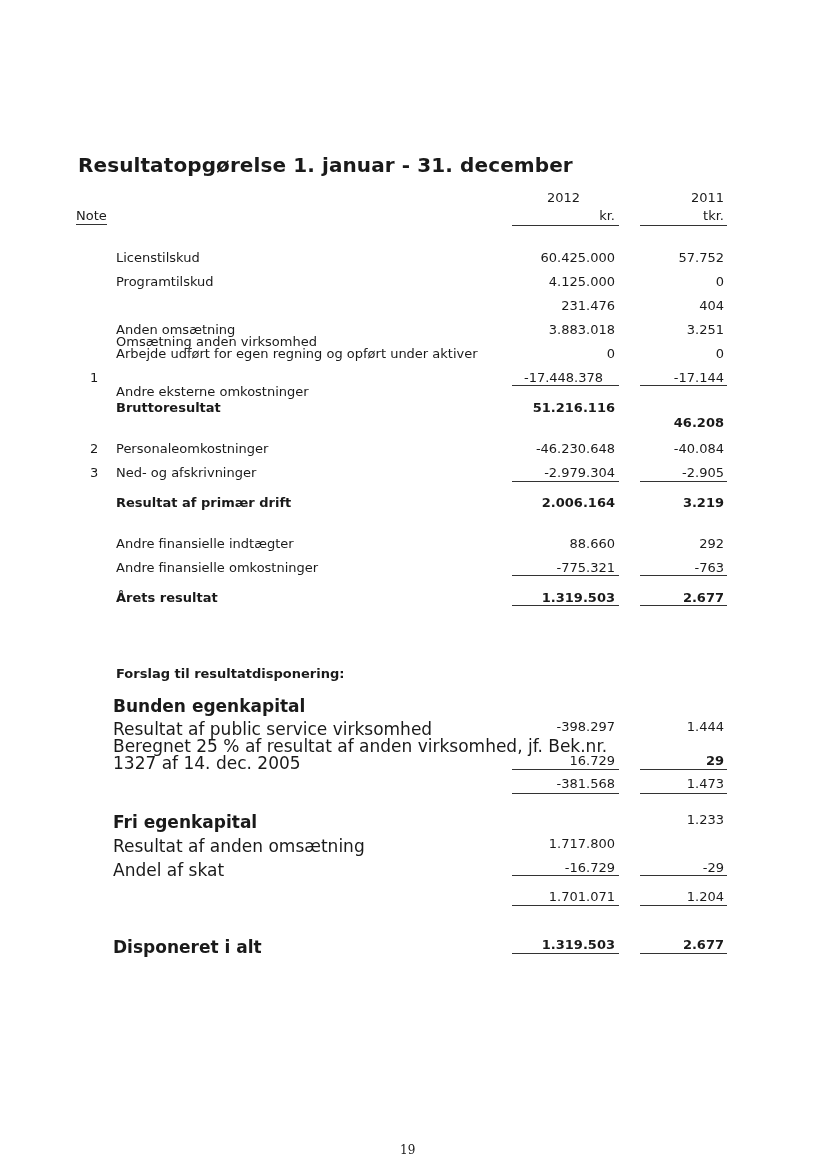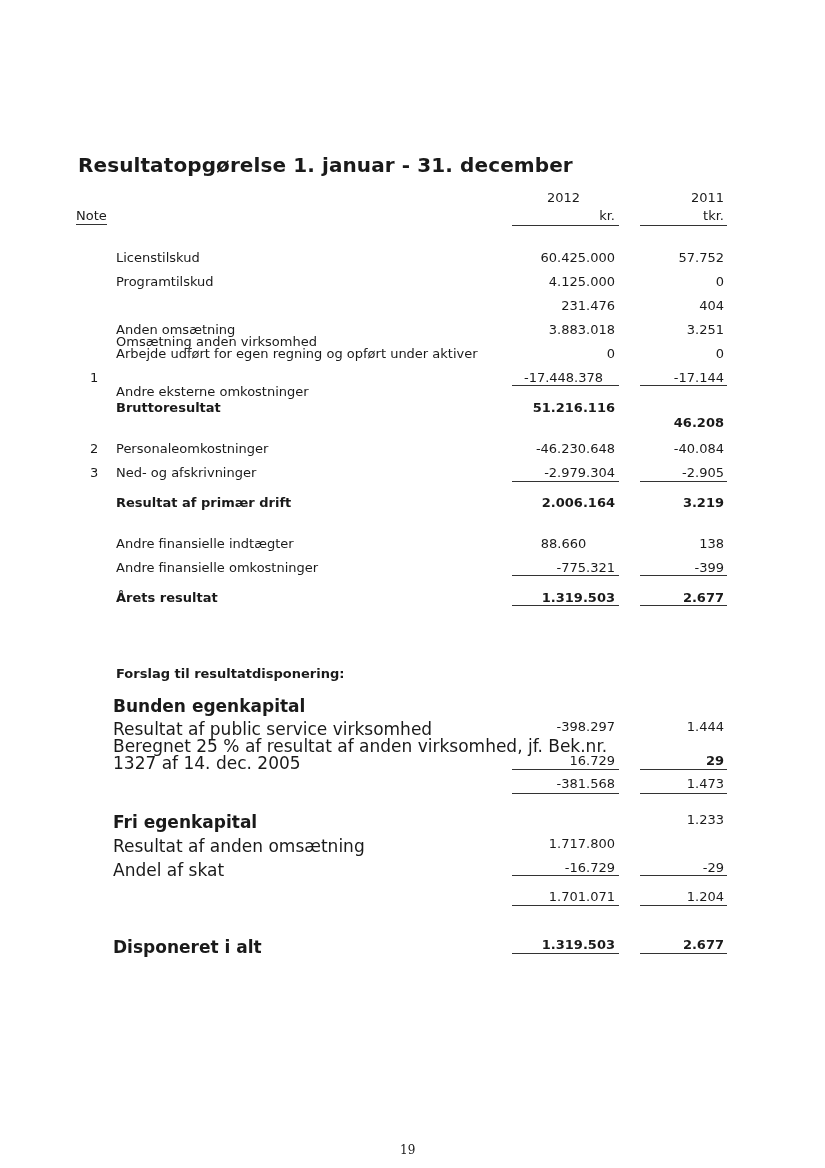--- a/index.html
+++ b/index.html
@@ -96,28 +96,28 @@
   <div class="uline-c2" style="top:481px;"></div>
 
   <div>
     <div class="abs lbl b" style="top:495px;">Resultat af primær drift</div>
     <div class="abs num c1 b" style="top:495px;">2.006.164</div>
     <div class="abs num c2 b" style="top:495px;">3.219</div>
   </div>
 
   <div>
     <div class="abs lbl" style="top:536px;">Andre finansielle indtægter</div>
-    <div class="abs num c1" style="top:536px;text-align:center;">88.660</div>
-    <div class="abs num c2" style="top:536px;">138</div>
+    <div class="abs num c1" style="top:536px;">88.660</div>
+    <div class="abs num c2" style="top:536px;">292</div>
   </div>
 
   <div>
     <div class="abs lbl" style="top:560px;">Andre finansielle omkostninger</div>
     <div class="abs num c1" style="top:560px;">-775.321</div>
-    <div class="abs num c2" style="top:560px;">-399</div>
+    <div class="abs num c2" style="top:560px;">-763</div>
   </div>
   <div class="uline-c1" style="top:575px;"></div>
   <div class="uline-c2" style="top:575px;"></div>
 
   <div>
     <div class="abs lbl b" style="top:590px;">Årets resultat</div>
     <div class="abs num c1 b" style="top:590px;">1.319.503</div>
     <div class="abs num c2 b" style="top:590px;">2.677</div>
   </div>
   <div class="uline-c1" style="top:605px;"></div>

